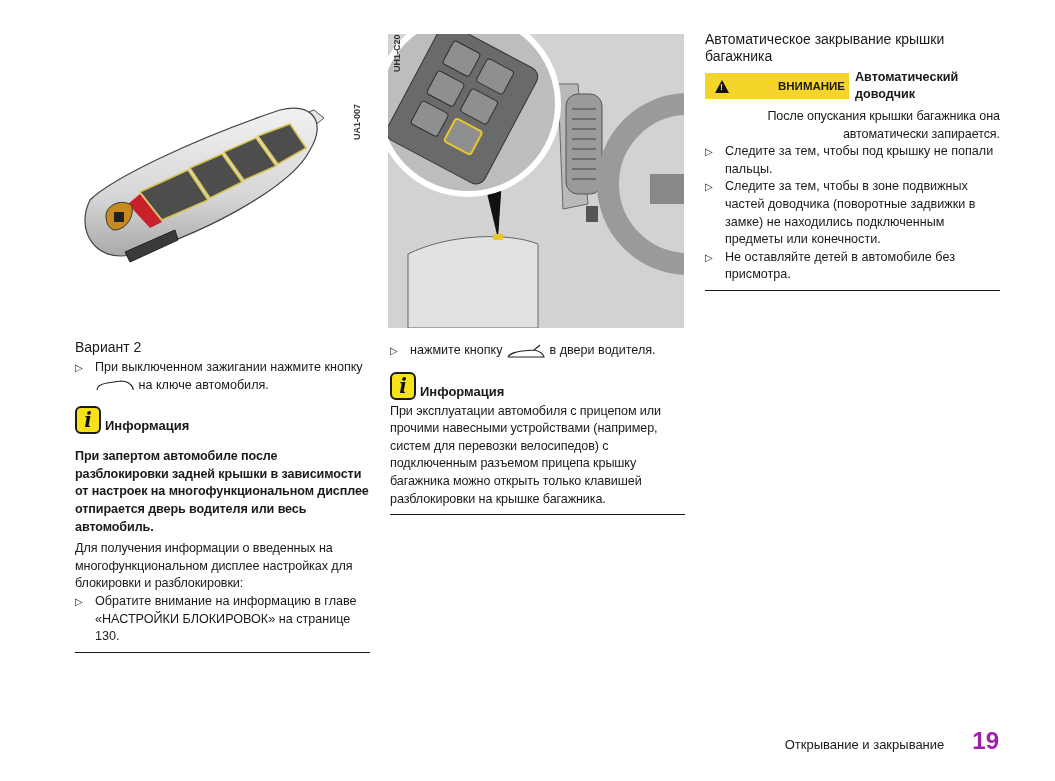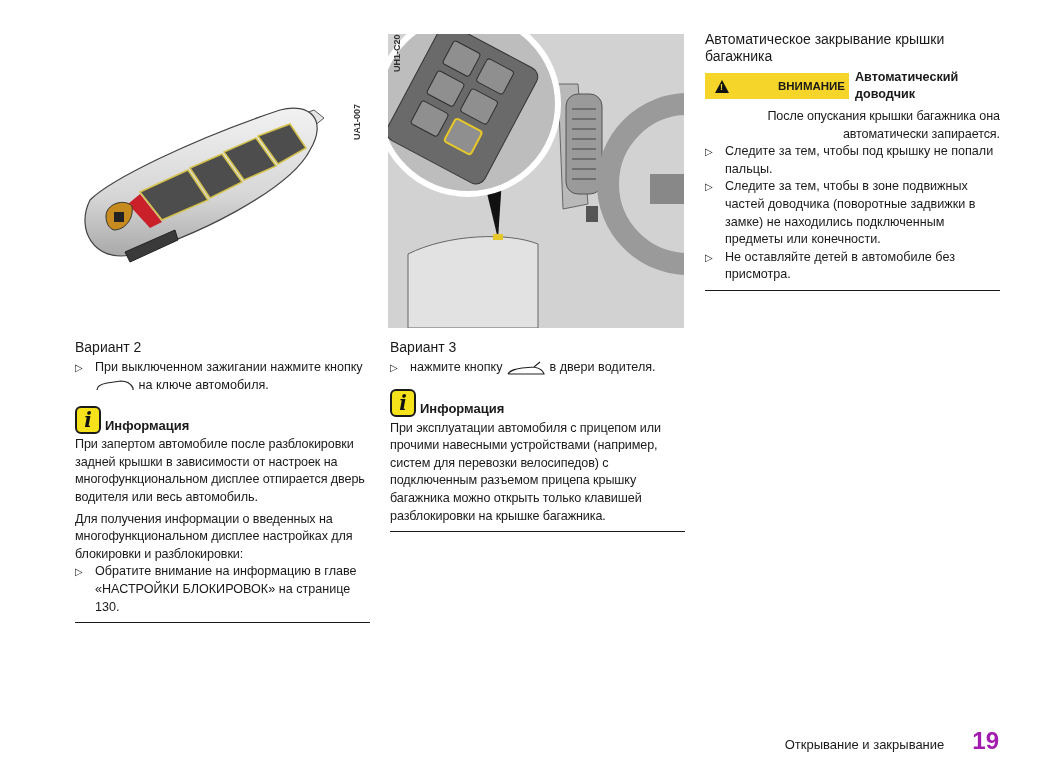--- a/index.html
+++ b/index.html
@@ -105,31 +105,30 @@
       <svg class="car-ico" width="40" height="14" viewBox="0 0 40 14">
           <path d="M2,12 C2,8 6,6 12,5 L26,3 C32,3 36,6 38,10 L38,12" fill="none" stroke="#222" stroke-width="1.2"></path>
         </svg>
       <span>на ключе автомобиля.</span>
     </span>
   </div>
   <div class="info-head" style="margin-top:12px;">
     <div class="info-icon">i</div>
     <span class="info-title">Информация</span>
   </div>
-  <p class="p" style="margin-top:2px;">При запертом автомобиле после разблокировки задней крышки в зависимости от настроек на многофункциональном дисплее отпирается дверь водителя или весь автомобиль.</p>
+  <p class="p" style="margin-top:14px;font-weight:bold;">При запертом автомобиле после разблокировки задней крышки в зависимости от настроек на многофункциональном дисплее отпирается дверь водителя или весь автомобиль.</p>
   <p class="p" style="margin-top:4px;">Для получения информации о введенных на многофункциональном дисплее настройках для блокировки и разблокировки:</p>
   <div class="bullet">
     <span class="mk">▷</span>
     <span>Обратите внимание на информацию в главе «НАСТРОЙКИ БЛОКИРОВОК» на странице 130.</span>
   </div>
   <div class="rule" style="margin-top:6px;"></div>
 </div>
 
 <div class="col" style="left:390px;top:339px;width:295px;">
-  <h3>Вариант 3</h3>
   <div class="bullet" style="margin-top:3px;">
     <span class="mk">▷</span>
     <span>
       <span>нажмите кнопку</span>
       <svg class="car-ico" width="40" height="16" viewBox="0 0 40 16">
           <path d="M2,14 C4,10 10,9 16,8 L28,7 L34,2 M28,7 C33,8 37,10 38,14 L2,14" fill="none" stroke="#222" stroke-width="1.2"></path>
         </svg>
       <span>в двери водителя.</span>
     </span>
   </div>

